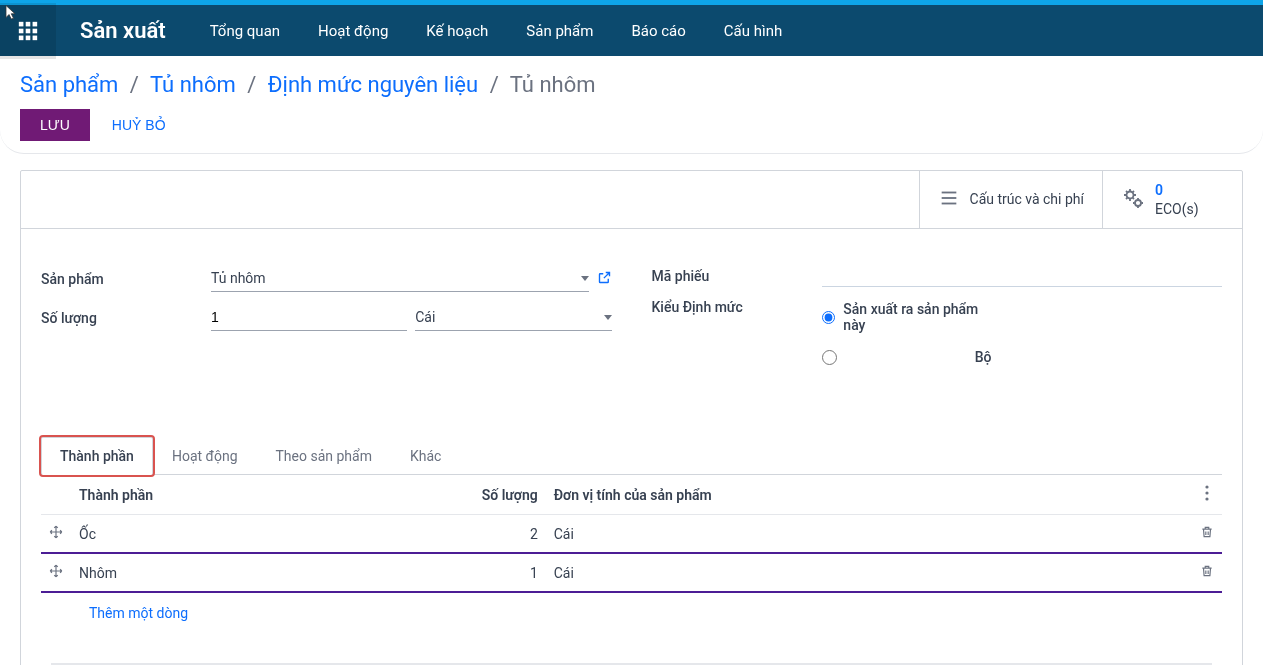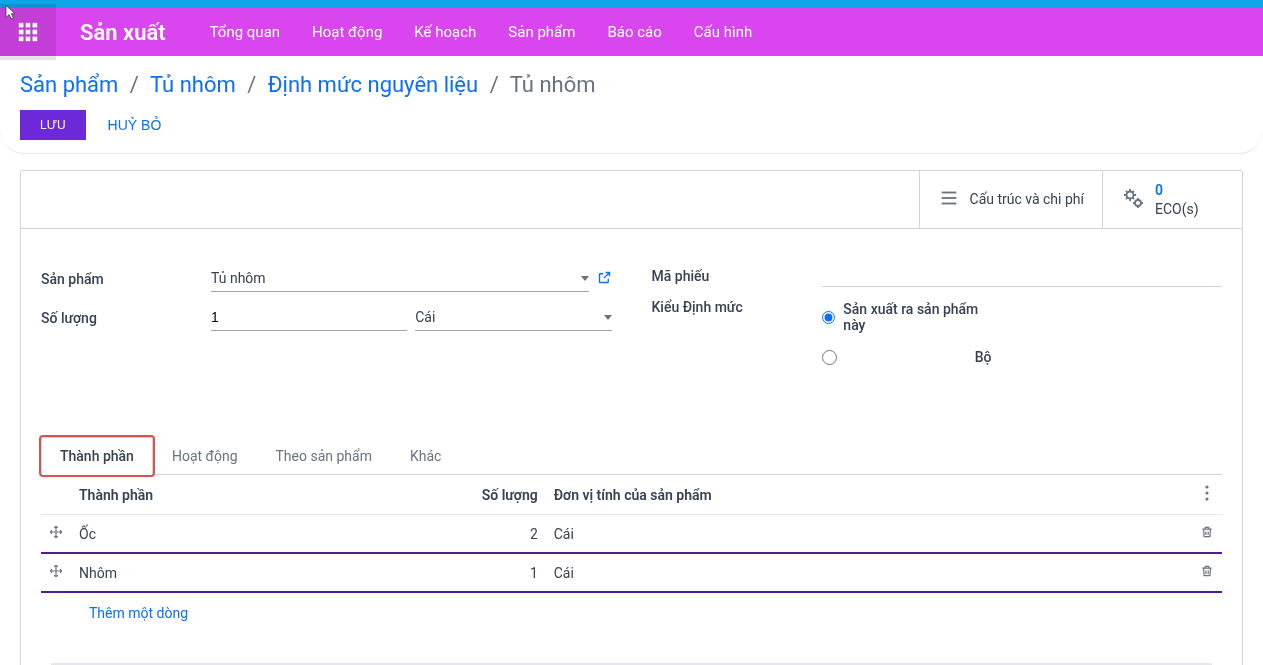--- a/index.html
+++ b/index.html
@@ -1,31 +1,31 @@
 <!DOCTYPE html>
 <html><head>
 <meta charset="utf-8">
 <style>
 * { box-sizing: border-box; margin: 0; padding: 0; }
 body { font-family: -apple-system, BlinkMacSystemFont, "Segoe UI", Roboto, sans-serif; font-size: 14px; color: #374151; background: #fff; }
-.topbar { background: #d946ef; border-top: 8px solid #0ea5e9; height: 56px; display: flex; align-items: center; color: #fff; padding: 0 20px 0 0; }
+.topbar { background: #0c4a6e; border-top: 5px solid #0ea5e9; height: 56px; display: flex; align-items: center; color: #fff; padding: 0 20px 0 0; }
 .apps-btn { width: 56px; height: 56px; background: rgba(0,0,0,0.1); display: flex; align-items: center; justify-content: center; cursor: pointer; }
 .apps-btn svg { fill: #fff; }
 .app-title { font-size: 22px; font-weight: 600; padding: 0 30px 0 24px; color:#fff;}
-.nav-items { display: flex; gap: 4px; }
+.nav-items { display: flex; gap: 10px; }
 .nav-item { color: #fff; padding: 8px 14px; cursor: pointer; font-size: 15px; border-radius: 3px; }
 .cursor-icon { position: absolute; top: 2px; left: 0; z-index: 100; }
 
 .page-header { padding: 16px 32px 12px 20px; border-bottom: 1px solid #e5e7eb; border-radius: 24px; }
 .breadcrumb { font-size: 22px; color: #374151; margin-bottom: 12px; }
 .breadcrumb a { color: #0d6efd; text-decoration: none; cursor: pointer; }
 .breadcrumb .sep { color: #6b7280; padding: 0 6px; }
 .breadcrumb .current { color: #6b7280; }
 .action-buttons { display: flex; gap: 10px; align-items: center; }
-.btn-primary { background: #6d28d9; color: #fff; border: none; padding: 8px 20px; font-size: 12px; cursor: pointer; font-weight: 500; }
+.btn-primary { background: #701a75; color: #fff; border: none; padding: 8px 20px; font-size: 14px; cursor: pointer; font-weight: 500; }
 .btn-link { color: #0d6efd; background: none; border: none; padding: 8px 12px; font-size: 14px; cursor: pointer; }
 
 .sheet-container { padding: 16px 20px; }
 .sheet { background: #fff; border: 1px solid #d1d5db; border-radius: 2px; }
 .status-bar { display: flex; justify-content: flex-end; border-bottom: 1px solid #d1d5db; height: 58px; }
 .status-btn { display: flex; align-items: center; gap: 10px; padding: 0 18px; border-left: 1px solid #d1d5db; cursor: pointer; min-width: 140px; }
 .status-btn .icon { color: #6b7280; flex-shrink:0; }
 .status-btn .label { color: #374151; font-size: 14px; line-height: 1.3; white-space: nowrap; overflow: hidden; text-overflow: ellipsis; }
 .status-btn .count { color: #0d6efd; font-weight: 600; }
 

